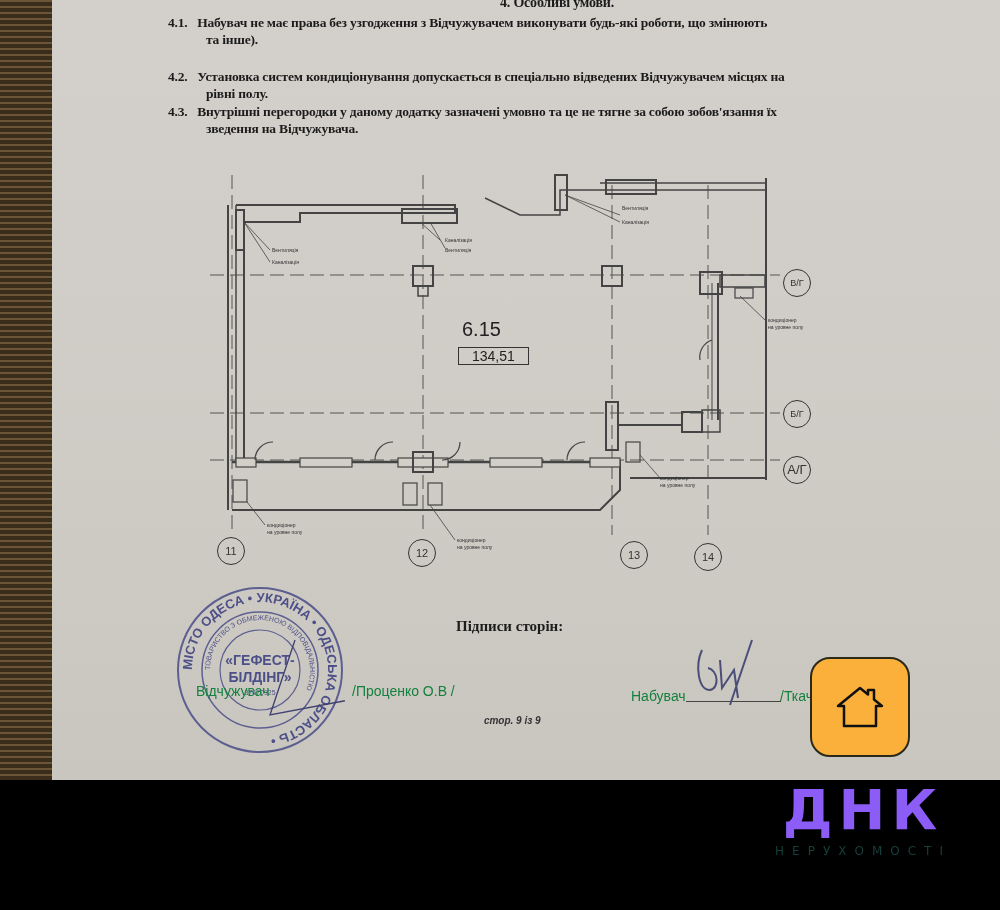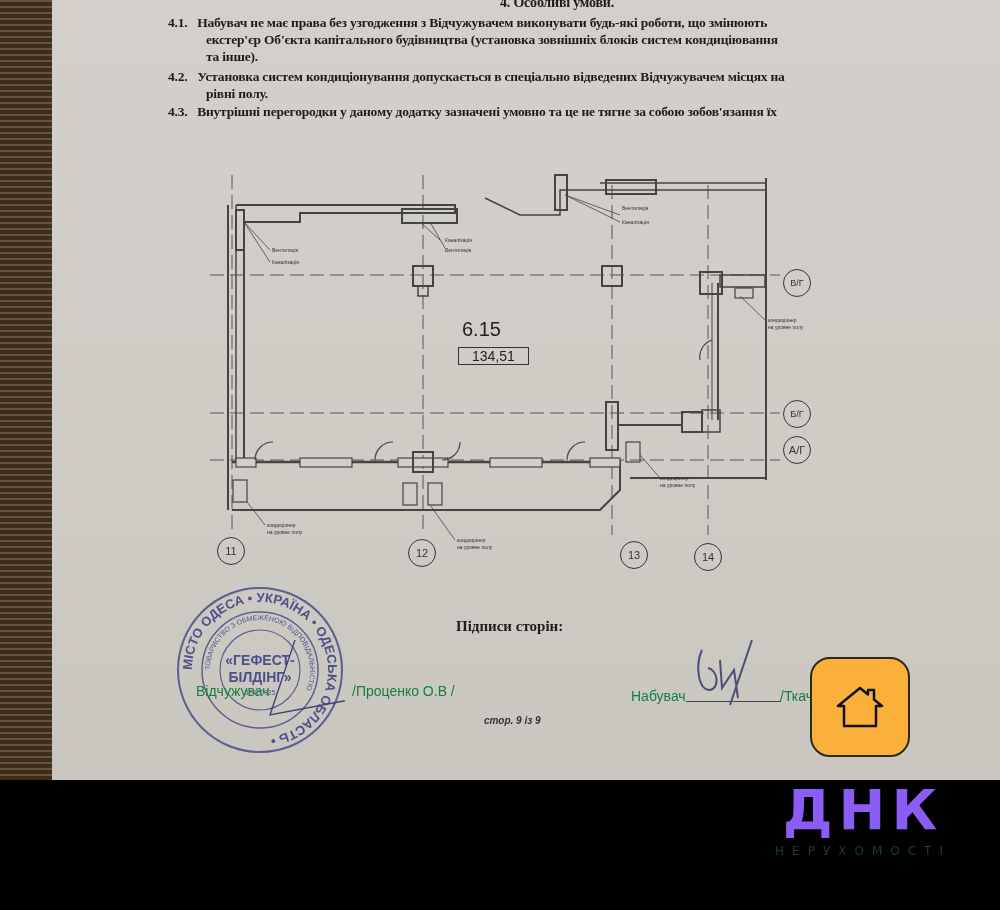--- a/index.html
+++ b/index.html
@@ -31,31 +31,31 @@
 <body>
 
 <div class="fabric"></div>
 <div class="paper"></div>
 
 <div class="doc-text heading">4.   Особливі умови.</div>
 
 <div class="doc-text clause" style="top:14px;">
   <span class="num">4.1.</span>
   <span>Набувач не має права без узгодження з Відчужувачем виконувати будь-які роботи, що змінюють</span>
-  <span class="cont">екстер'єр Об'єкта капітального будівництва (установка зовнішніх блоків систем кондиціювання</span>
   <span class="cont">та інше).</span>
 </div>
 <div class="doc-text clause" style="top:68px;">
   <span class="num">4.2.</span>
   <span>Установка систем кондиціонування допускається в спеціально відведених Відчужувачем місцях на</span>
   <span class="cont">рівні полу.</span>
 </div>
 <div class="doc-text clause" style="top:103px;">
   <span class="num">4.3.</span>
   <span>Внутрішні перегородки у даному додатку зазначені умовно та це не тягне за собою зобов'язання їх</span>
+  <span class="cont">зведення на Відчужувача.</span>
 </div>
 
 <svg id="plan" viewBox="150 160 700 420" xmlns="http://www.w3.org/2000/svg">
   <g stroke="#444" stroke-width="1.2" fill="none">
 
     <g stroke-dasharray="14 6" stroke="#555" stroke-width="1">
       <line x1="210" y1="275" x2="780" y2="275"></line>
       <line x1="210" y1="413" x2="780" y2="413"></line>
       <line x1="210" y1="460" x2="780" y2="460"></line>
       <line x1="232" y1="175" x2="232" y2="535"></line>
@@ -144,21 +144,21 @@
 
 <div class="area-num">6.15</div>
 <div class="area-val">134,51</div>
 
 <div class="axis-label" style="left:217px; top:537px;">11</div>
 <div class="axis-label" style="left:408px; top:539px;">12</div>
 <div class="axis-label" style="left:598px; top:541px;margin-left:22px;">13</div>
 <div class="axis-label" style="left:694px; top:543px;">14</div>
 <div class="axis-label" style="left:783px; top:269px; font-size:9px;">В/Г</div>
 <div class="axis-label" style="left:783px; top:400px; font-size:9px;">Б/Г</div>
-<div class="axis-label" style="left:783px; top:436px; font-size:11px;">А/Г</div>
+<div class="axis-label" style="left:783px; top:456px; font-size:13px;">А/Г</div>
 
 <svg class="stamp" viewBox="0 0 170 170" xmlns="http://www.w3.org/2000/svg">
   <defs>
     <path id="outerArc" d="M85,85 m-68,0 a68,68 0 1,1 136,0 a68,68 0 1,1 -136,0"></path>
     <path id="innerArc" d="M85,85 m-50,0 a50,50 0 1,1 100,0 a50,50 0 1,1 -100,0"></path>
   </defs>
   <circle cx="85" cy="85" r="82" fill="none" stroke="#5c5f8f" stroke-width="2"></circle>
   <circle cx="85" cy="85" r="58" fill="none" stroke="#5c5f8f" stroke-width="1.5"></circle>
   <circle cx="85" cy="85" r="40" fill="none" stroke="#5c5f8f" stroke-width="1.2"></circle>
   <text fill="#4d5088" font-family="Liberation Sans, sans-serif" font-size="13" font-weight="bold">

